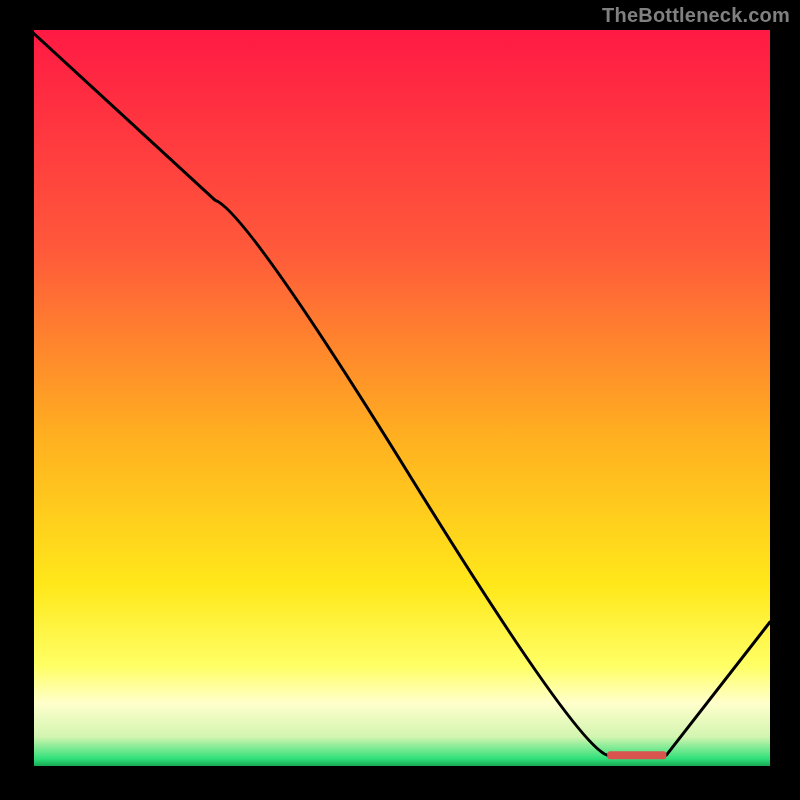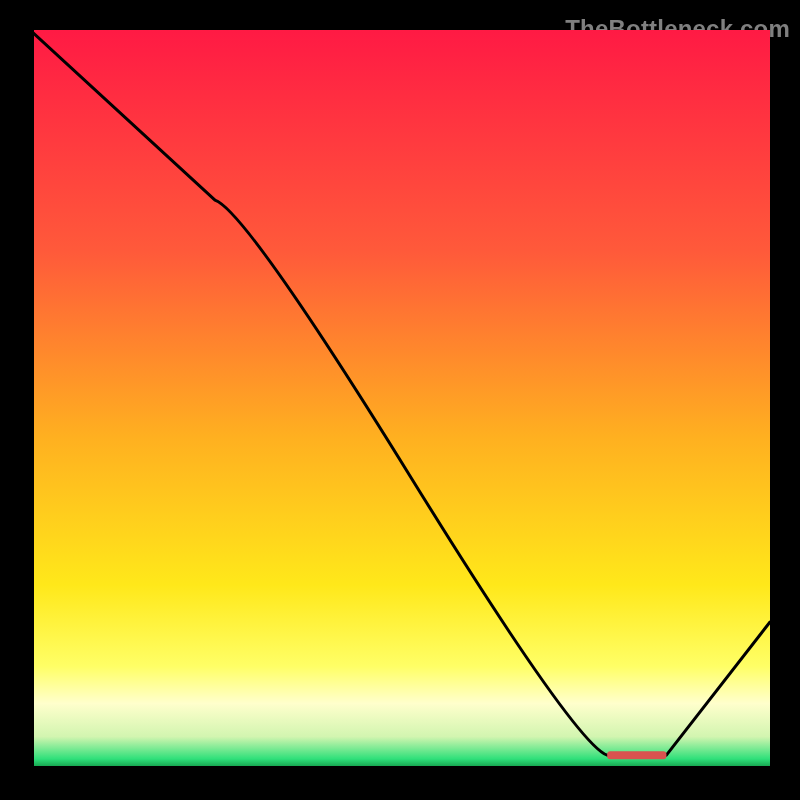--- a/index.html
+++ b/index.html
@@ -25,25 +25,24 @@
     
   }
   svg {
     display: block;
   }
   .watermark {
     position: absolute;
     top: 4px;
     right: 10px;
     font-family: Arial, Helvetica, sans-serif;
-    font-size: 24px;
+    font-size: 20px;
     font-weight: bold;
     color: #808080;
     letter-spacing: 0.2px;
-    margin-top: 11px;
   }
 </style>
 </head>
 <body>
 
 <div class="stage">
 
   <div class="watermark">TheBottleneck.com</div>
 
   <div class="plot-area">

